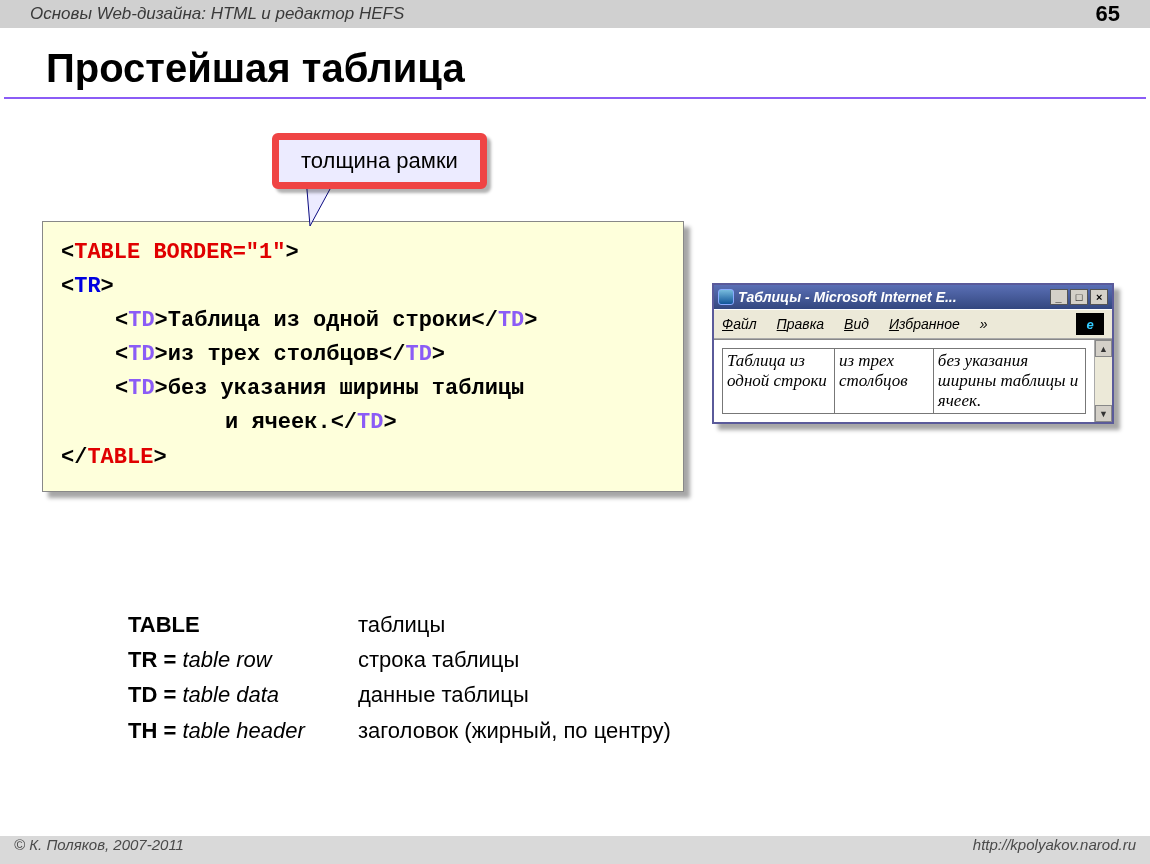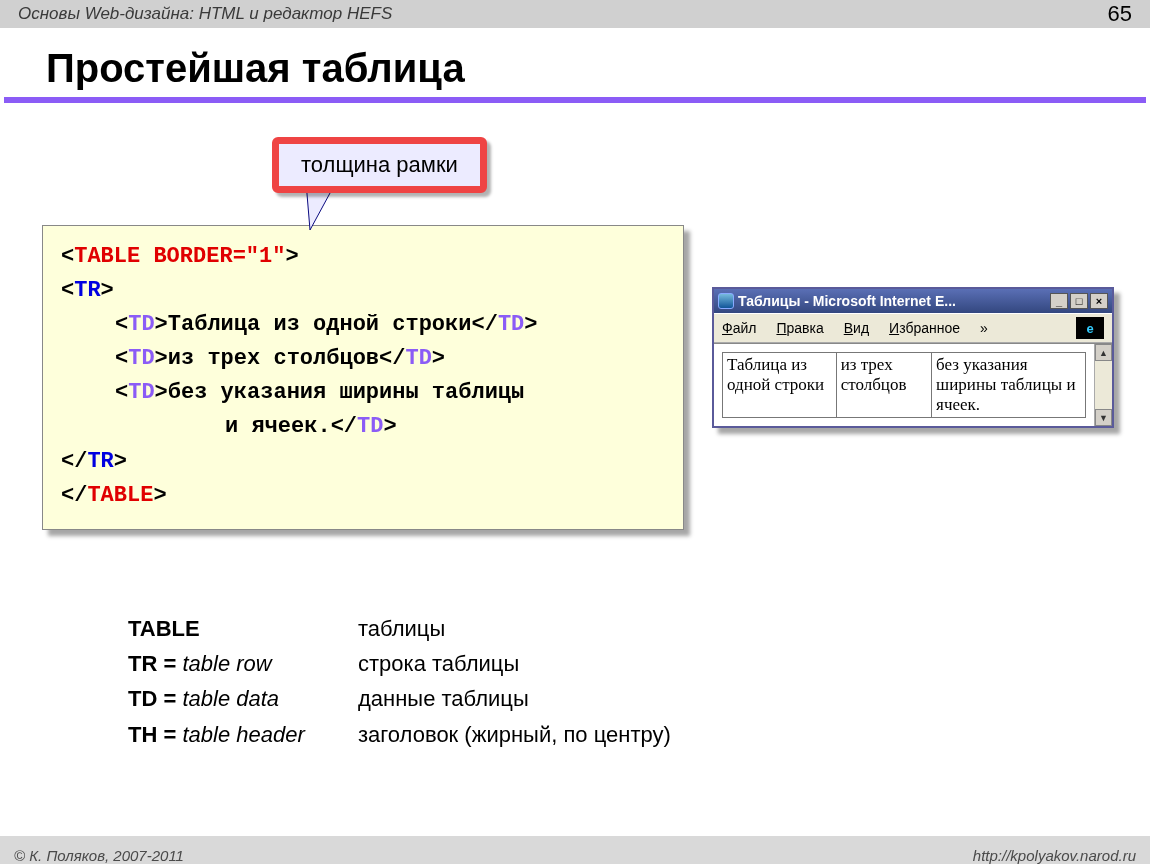--- a/index.html
+++ b/index.html
@@ -10,39 +10,39 @@
     width: 1150px;
     height: 864px;
     position: relative;
     overflow: hidden;
   }
   .header-bar {
     background: #d0d0d0;
     display: flex;
     justify-content: space-between;
     align-items: center;
-    padding: 3px 18px;
+    padding: 3px 30px;
     height: 28px;
   }
   .header-title {
     font-style: italic;
     color: #3a3a3a;
     font-size: 17px;
   }
   .page-num {
-    font-weight: normal;
+    font-weight: bold;
     font-size: 22px;
     color: #000;
   }
   .slide-title {
     font-size: 40px;
     font-weight: bold;
     color: #000;
     padding: 18px 42px 6px 42px;
-    border-bottom: 6px solid #8b5cf6;
+    border-bottom: 2px solid #8b5cf6;
     margin: 0 4px;
   }
   .content {
     position: relative;
     padding: 0 42px;
   }
   .callout {
     position: absolute;
     top: 34px;
     left: 272px;
@@ -85,20 +85,21 @@
   .ind2 { display:inline-block; width: 164px; }
   .browser {
     position: absolute;
     top: 184px;
     left: 712px;
     width: 402px;
     border: 2px solid #5a5a9a;
     box-shadow: 6px 6px 4px rgba(0,0,0,0.35);
     background: #ece9d8;
     font-family: Tahoma, Arial, sans-serif;
+    font-style: italic;
   }
   .br-title{
     background: linear-gradient(#5a6fb5,#33477f);
     color:#fff;
     font-size:14px;
     display:flex;
     align-items:center;
     padding:3px 4px;
     height:24px;
   }
@@ -146,21 +147,21 @@
     line-height: 1.6;
     color:#000;
   }
   .definitions .row{ display:flex; }
   .definitions .term{ width:230px; }
   .definitions .term b{ font-weight:bold; }
   .definitions .term i{ }
   .footer-bar{
     position:absolute; left:0; right:0; bottom:0;
     background:#d9d9d9; height:28px;
-    display:flex; justify-content:space-between; align-items:flex-end;
+    display:flex; justify-content:space-between; align-items:flex-start;
     padding:0 14px; font-size:15px; font-style:italic; color:#4a4a4a;
   }
   .ie-icon{
     width:16px;height:16px;margin-right:4px;border:1px solid #8af;border-radius:3px;
     background:linear-gradient(#7bd,#159);display:inline-block;
   }
 </style>
 </head>
 <body>
 
@@ -179,21 +180,20 @@
     </svg>
   </div>
 
   <div class="code-box">
     <div>&lt;<span class="kw-red">TABLE BORDER="1"</span>&gt;</div>
     <div>&lt;<span class="kw-blue">TR</span>&gt;</div>
     <div><span class="ind"></span>&lt;<span class="kw-green">TD</span>&gt;<span>Таблица из одной строки</span>&lt;/<span class="kw-green">TD</span>&gt;</div>
     <div><span class="ind"></span>&lt;<span class="kw-green">TD</span>&gt;<span>из трех столбцов</span>&lt;/<span class="kw-green">TD</span>&gt;</div>
     <div><span class="ind"></span>&lt;<span class="kw-green">TD</span>&gt;<span>без указания ширины таблицы</span></div>
     <div><span class="ind2"></span><span>и ячеек.</span>&lt;/<span class="kw-green">TD</span>&gt;</div>
-    <div>&lt;/<span class="kw-blue">TR</span>&gt;</div>
     <div>&lt;/<span class="kw-red">TABLE</span>&gt;</div>
   </div>
 
   <div class="browser">
     <div class="br-title">
       <span class="ie-icon"></span>
       <span class="br-title-text">Таблицы - Microsoft Internet E...</span>
       <span class="win-btn">_</span>
       <span class="win-btn">□</span>
       <span class="win-btn">×</span>

